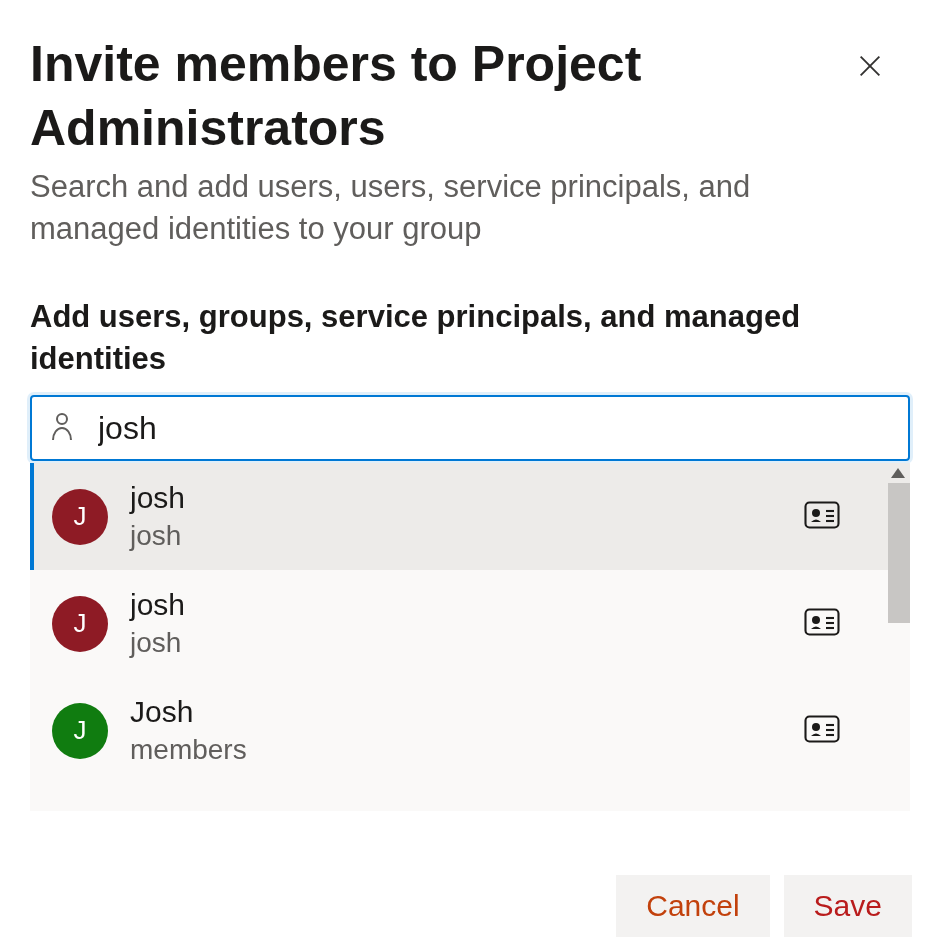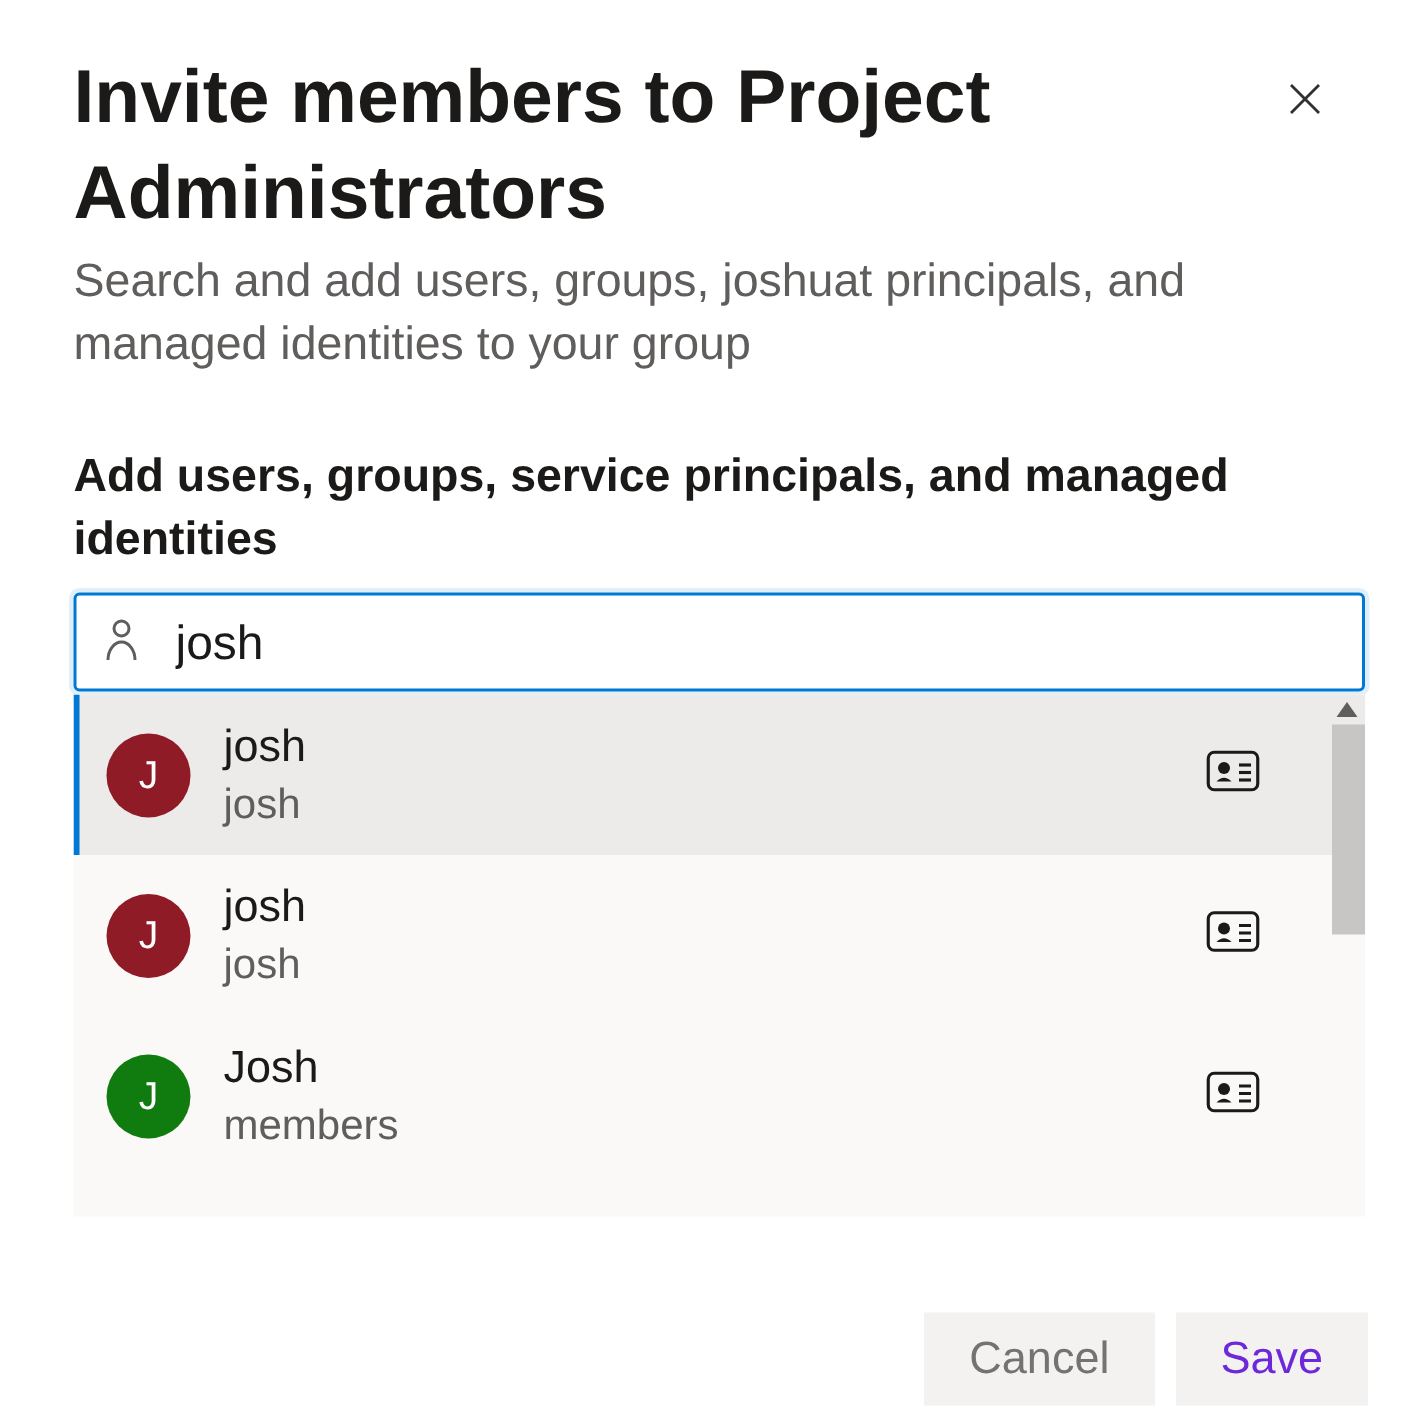--- a/index.html
+++ b/index.html
@@ -9,21 +9,20 @@
     font-family: "Segoe UI", -apple-system, BlinkMacSystemFont, sans-serif;
     background: #ffffff;
     color: #323130;
     width: 940px;
     height: 949px;
   }
   .panel {
     padding: 32px 30px 0 30px;
     position: relative;
     height: 100%;
-    margin-left: 19px;
   }
   .close-btn {
     position: absolute;
     top: 44px;
     right: 48px;
     width: 44px;
     height: 44px;
     display: flex;
     align-items: center;
     justify-content: center;
@@ -158,41 +157,41 @@
     display: flex;
     gap: 14px;
   }
   .btn {
     font-size: 30px;
     font-family: inherit;
     padding: 14px 30px;
     border: none;
     cursor: pointer;
     background: #f3f2f1;
-    color: #737373;
+    color: #c2410c;
   }
   .btn.disabled {
-    color: #6d28d9;
+    color: #b91c1c;
     cursor: default;
   }
 </style>
 </head>
 <body>
 
 <div class="panel">
 
   <div class="close-btn">
     <svg viewBox="0 0 24 24" fill="none" stroke="currentColor" stroke-width="1.6">
       <line x1="4" y1="4" x2="20" y2="20"></line>
       <line x1="20" y1="4" x2="4" y2="20"></line>
     </svg>
   </div>
 
   <h1 class="title">Invite members to Project Administrators</h1>
-  <div class="subtitle">Search and add users, groups, joshuat principals, and managed identities to your group</div>
+  <div class="subtitle">Search and add users, users, service principals, and managed identities to your group</div>
 
   <div class="field-label">Add users, groups, service principals, and managed identities</div>
 
   <div class="search-wrap">
     <span class="person-icon">
       <svg width="24" height="30" viewBox="0 0 24 30" fill="none" stroke="currentColor" stroke-width="2">
         <circle cx="12" cy="8" r="5"></circle>
         <path d="M3 29 a9 12 0 0 1 18 0"></path>
       </svg>
     </span>

